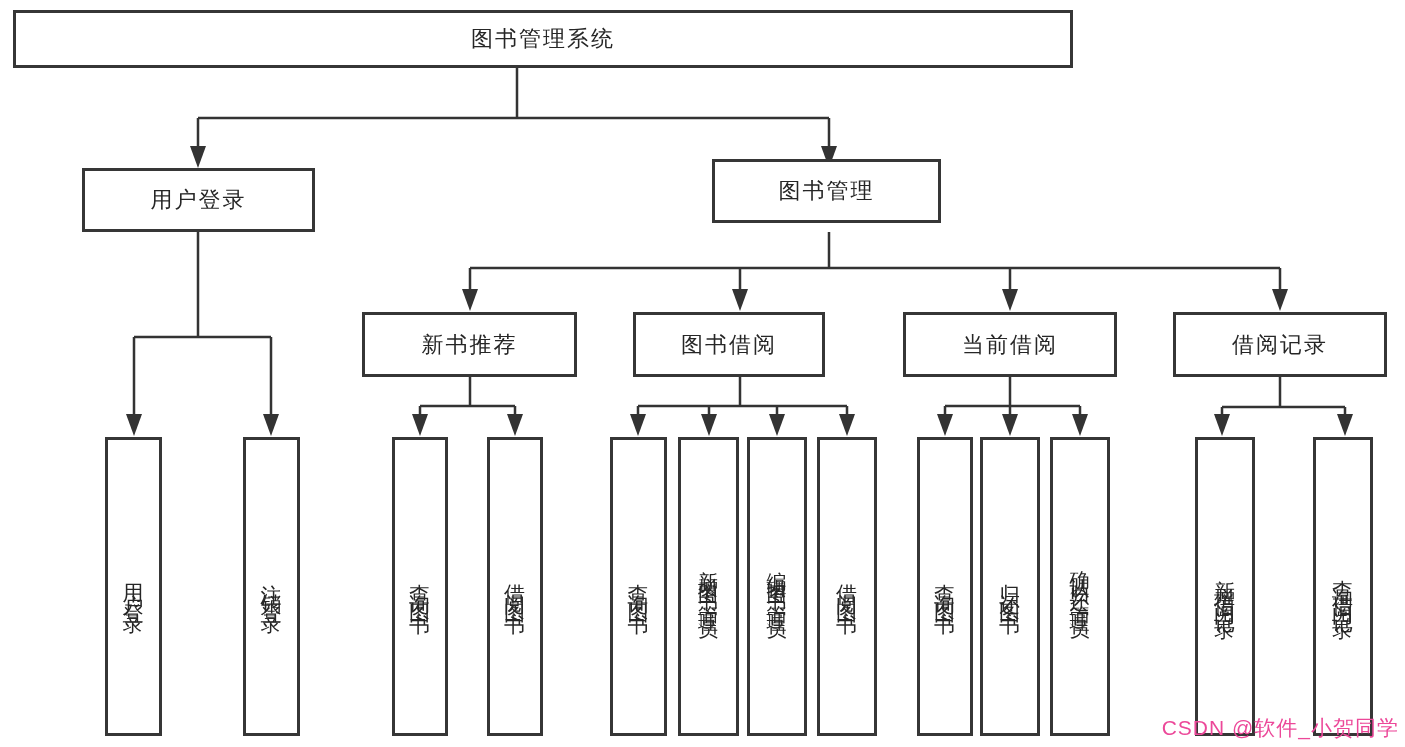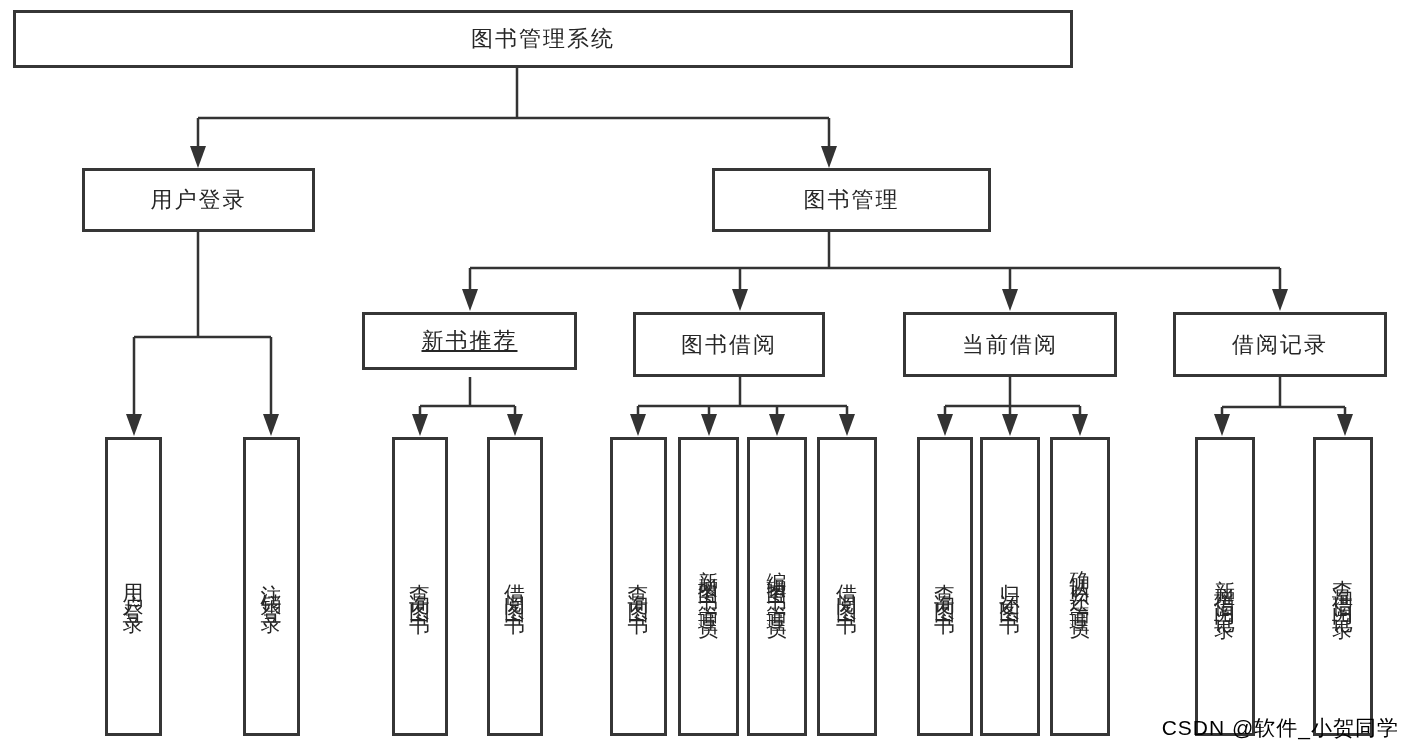--- a/index.html
+++ b/index.html
@@ -38,22 +38,22 @@
     font-size: 21px;
     line-height: 1;
     letter-spacing: 10px;
   }
   .vnode .vtext.len6 { letter-spacing: 8px; }
   .vnode .vtext.len9 { letter-spacing: 7px; font-size: 20px; }
 
   
   #n-root        { left: 13px;   top: 10px;  width: 1060px; height: 58px; }
   #n-user-login  { left: 82px;   top: 168px; width: 233px;  height: 64px; }
-  #n-book-mgmt   { left: 712px;  top: 168px; width: 279px;  height: 64px; }
-  #n-new-books   { left: 362px;  top: 312px; width: 215px;  height: 58px; text-decoration: underline; }
+  #n-book-mgmt   { left: 712px;  top: 159px; width: 229px;  height: 64px; }
+  #n-new-books   { left: 362px;  top: 312px; width: 215px;  height: 65px; }
   #n-book-borrow { left: 633px;  top: 312px; width: 192px;  height: 65px; }
   #n-cur-borrow  { left: 903px;  top: 312px; width: 214px;  height: 65px; }
   #n-records     { left: 1173px; top: 312px; width: 214px;  height: 65px; }
 
   .vnode { top: 437px; height: 299px; }
   #v-u1 { left: 105px;  width: 57px; }
   #v-u2 { left: 243px;  width: 57px; }
   #v-n1 { left: 392px;  width: 56px; }
   #v-n2 { left: 487px;  width: 56px; }
   #v-b1 { left: 610px;  width: 57px; }
@@ -64,21 +64,21 @@
   #v-c2 { left: 980px;  width: 60px; }
   #v-c3 { left: 1050px; width: 60px; }
   #v-r1 { left: 1195px; width: 60px; }
   #v-r2 { left: 1313px; width: 60px; }
 
   .watermark {
     position: absolute;
     right: 6px;
     top: 714px;
     font-size: 21px;
-    color: #000000;
+    color: #ec4899;
     letter-spacing: 1px;
     white-space: nowrap;
   }
 </style>
 </head>
 <body>
 
 <div class="canvas">
 
   <svg class="connectors" viewBox="0 0 1405 747" xmlns="http://www.w3.org/2000/svg">

